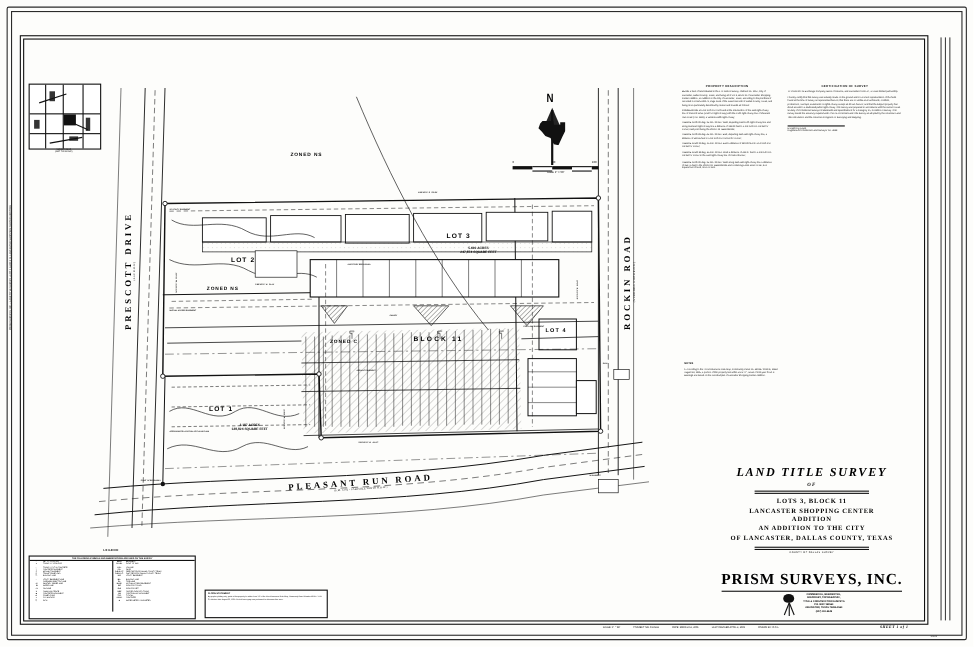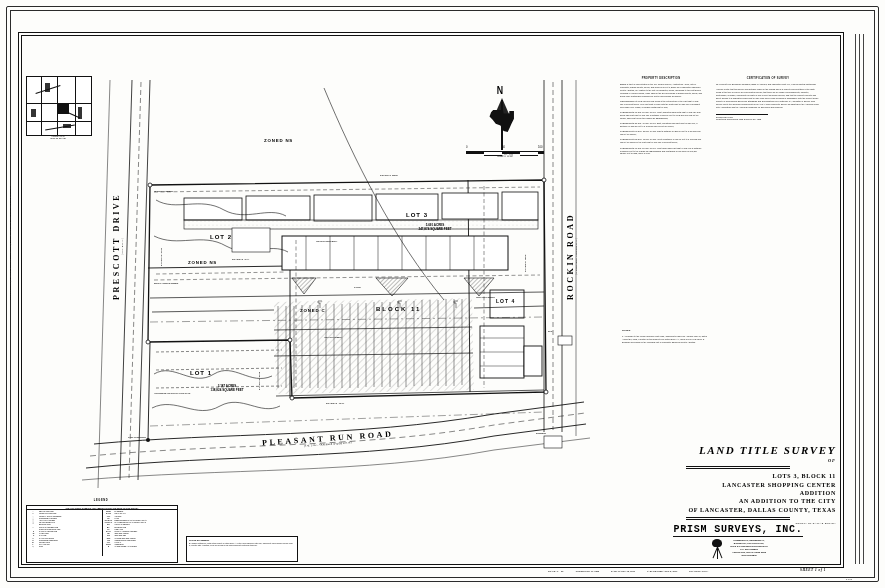--- a/index.html
+++ b/index.html
@@ -52,30 +52,30 @@
   #map svg{display:block;}
 
   .lbl{position:absolute;font-family:"Liberation Sans",sans-serif;font-weight:bold;white-space:pre;}
   .lot{font-size:6px;letter-spacing:1px;}
   .zoned{font-size:4.4px;letter-spacing:.8px;}
 
   .street{position:absolute;font-family:"Liberation Serif",serif;font-weight:bold;letter-spacing:2.6px;white-space:nowrap;}
   .street em{font-style:normal;font-weight:normal;font-size:2.4px;letter-spacing:.2px;display:block;text-align:center;}
 
   
-  #titleblock{position:absolute;left:640px;top:444px;width:196px;text-align:right;}
+  #titleblock{position:absolute;left:640px;top:424px;width:196px;text-align:center;}
   .tb-main{font-family:"Liberation Serif",serif;font-style:italic;font-weight:bold;font-size:11px;letter-spacing:1.6px;}
   .tb-of{font-style:italic;font-weight:bold;font-size:4.4px;letter-spacing:1px;margin:2px 0 3px;}
   .rule{height:0;border-top:1.4px solid #111;width:104px;margin:0 auto;}
   .rule.thin{border-top:.7px solid #111;margin-top:1.2px;}
   .tb-lines{font-family:"Liberation Serif",serif;font-weight:bold;font-size:6px;line-height:8.4px;letter-spacing:.7px;margin:3px 0;}
   .tb-cof{font-size:2.2px;font-family:"Liberation Sans",sans-serif;letter-spacing:.4px;margin-top:2px;}
 
   #firm{position:absolute;left:640px;top:518px;width:196px;text-align:center;}
-  .firm-name{font-family:Liberation Mono, monospace;font-weight:bold;font-size:10px;letter-spacing:.8px;border-bottom:1px solid #111;display:inline-block;padding-bottom:.5px;}
+  .firm-name{font-family:Liberation Serif, serif;font-weight:bold;font-size:14px;letter-spacing:.8px;border-bottom:1px solid #111;display:inline-block;padding-bottom:.5px;}
   .firm-row{display:flex;justify-content:center;align-items:flex-start;gap:4px;margin-top:2px;}
   .firm-addr{text-align:center;font-size:2.2px;line-height:3px;font-family:"Liberation Sans",sans-serif;font-weight:bold;}
   .tripod{position:relative;width:18px;height:20px;}
   .tripod .head{position:absolute;left:4px;top:0;width:10px;height:8px;background:#111;border-radius:50% 50% 45% 45%;}
   .tripod .leg{position:absolute;top:8px;width:1px;height:12px;background:#111;transform-origin:top center;}
 
   
   #legend{position:absolute;left:26px;top:505px;width:150px;height:56px;border:1px solid #111;background:#fff;}
   .leg-title{text-align:center;font-size:2.6px;font-family:"Liberation Sans",sans-serif;font-weight:bold;letter-spacing:.6px;position:absolute;left:26px;top:499px;width:150px;}
   .leg-head{border-bottom:.7px solid #111;text-align:center;font-size:1.9px;font-family:"Liberation Sans",sans-serif;font-weight:bold;padding:.6px 0;}

